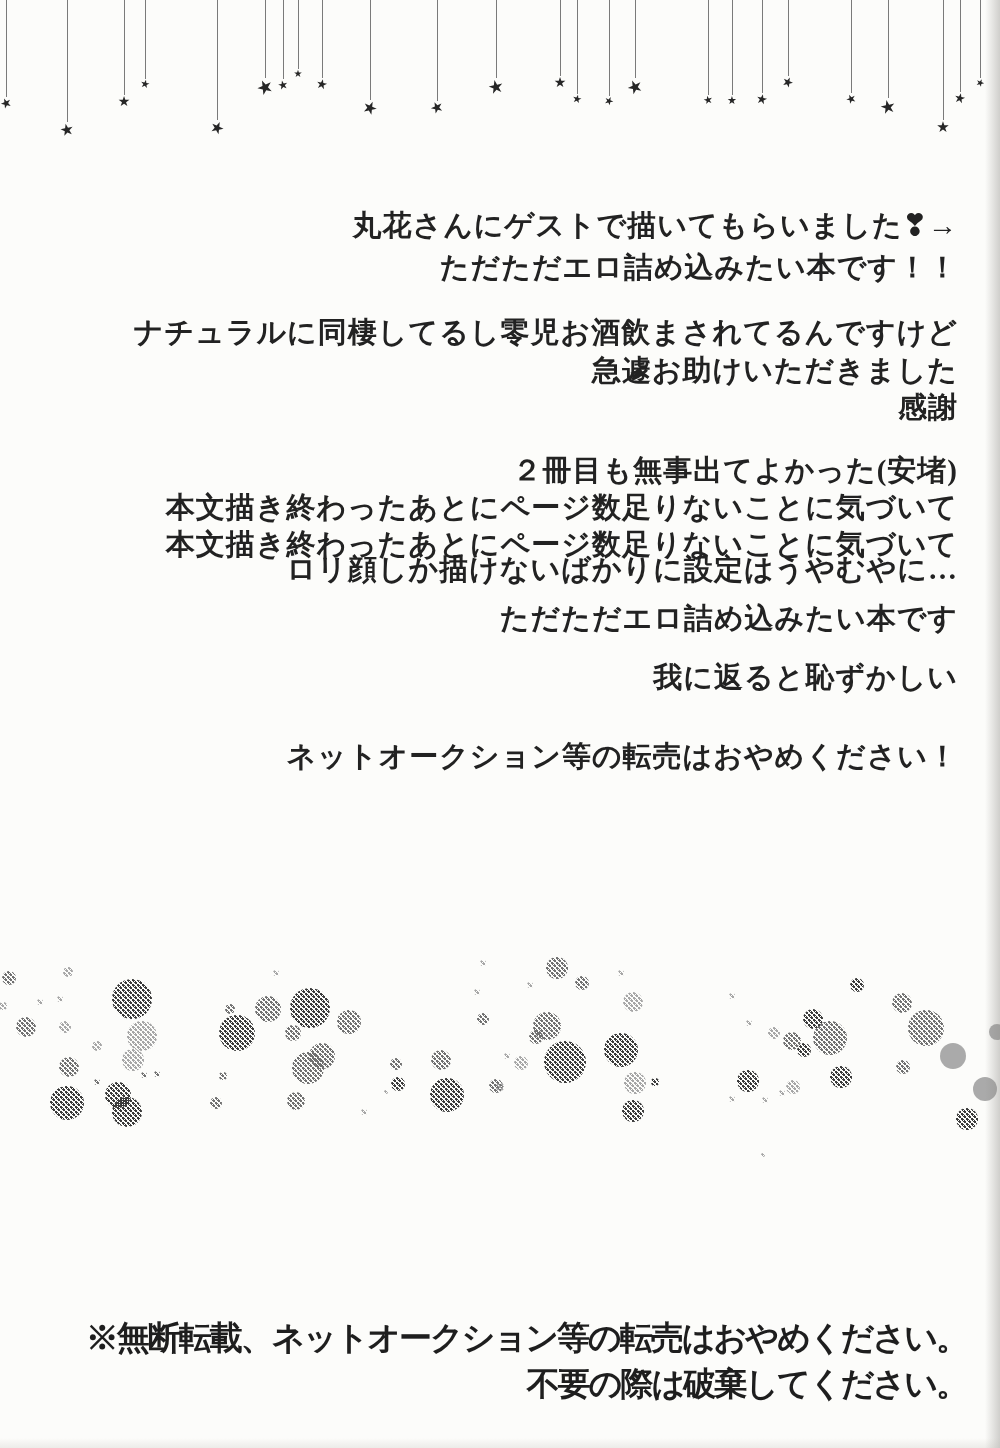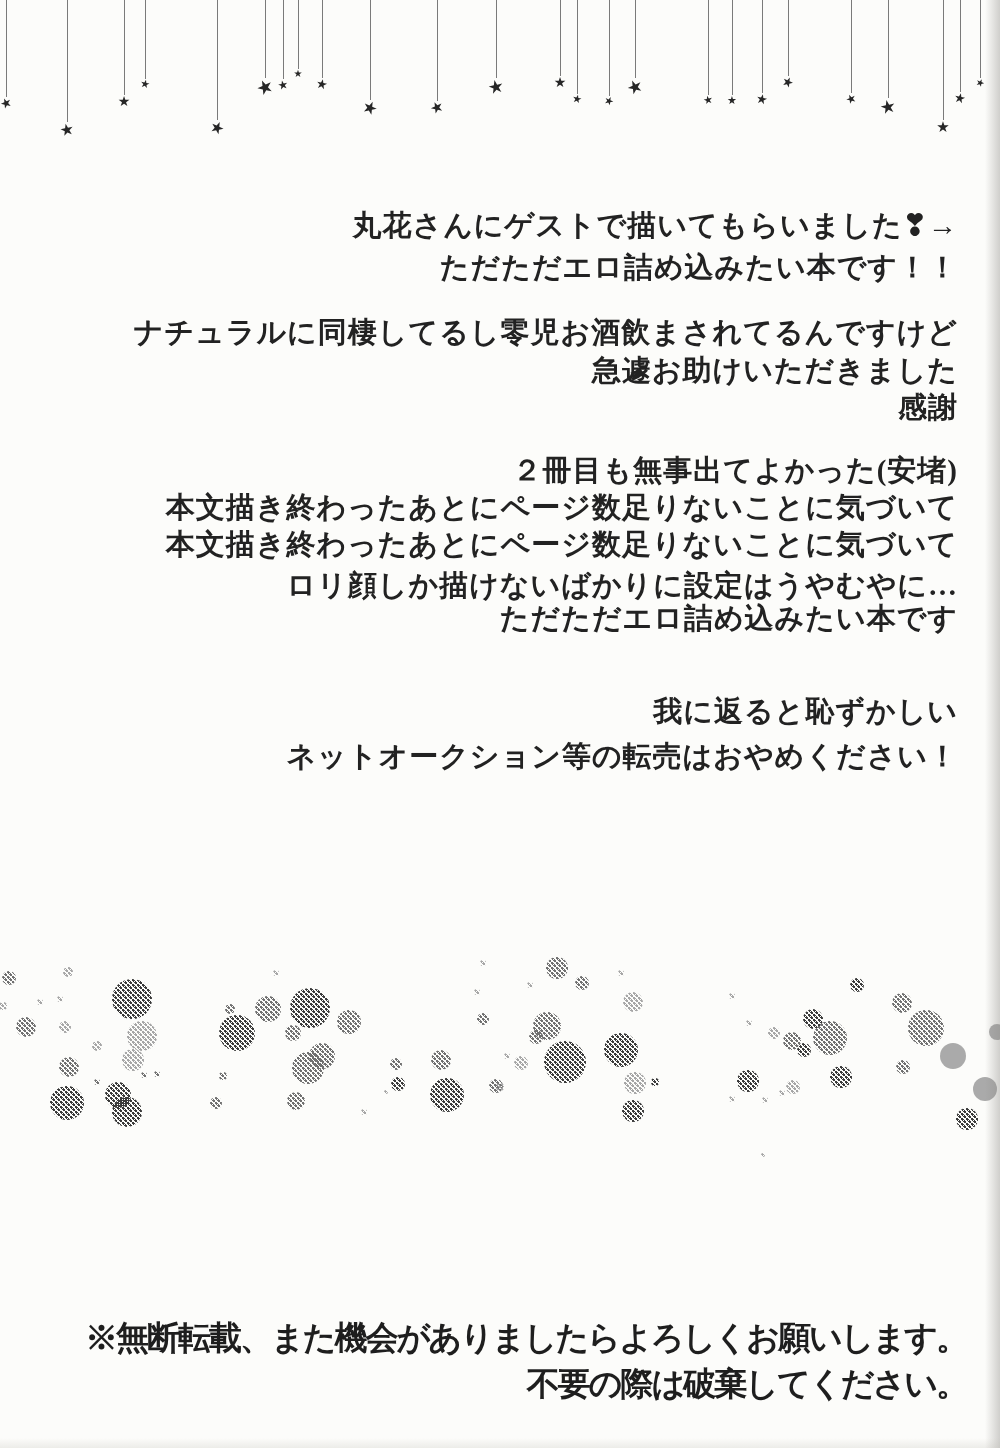--- a/index.html
+++ b/index.html
@@ -34,23 +34,23 @@
     letter-spacing:1px;
   }
   .aw0{top:206px}
   .aw1{top:248px}
   .aw2{top:313px}
   .aw3{top:351px}
   .aw4{top:388px}
   .aw5{top:451px}
   .aw6{top:488px}
   .aw7{top:525px}
-  .aw8{top:566px}
+  .aw8{top:550px}
   .aw9{top:599px}
-  .aw10{top:692px}
+  .aw10{top:658px}
   .aw11{top:737px}
   
   .dots-layer{position:absolute;left:0;top:940px;width:100%;height:240px;}
   .dot{
     position:absolute;
     border-radius:50%;
     background-image:
       radial-gradient(circle 1.4px at 1.2px 1.2px, currentColor 99%, transparent 100%),
       radial-gradient(circle 1.4px at 3.7px 3.7px, currentColor 99%, transparent 100%);
     background-size:5px 5px;
@@ -230,19 +230,19 @@
       <div class="dot" style="left: 908px; top: 70px; width: 36px; height: 36px; color: rgb(112, 112, 112);"></div>
       <div class="dot" style="left: 896px; top: 120px; width: 14px; height: 14px; color: rgb(112, 112, 112);"></div>
       <div class="dot gray" style="left: 940px; top: 103px; width: 26px; height: 26px; color: rgb(143, 143, 143); background-color: rgb(143, 143, 143);"></div>
       <div class="dot gray" style="left: 989px; top: 84px; width: 16px; height: 16px; color: rgb(143, 143, 143); background-color: rgb(143, 143, 143);"></div>
       <div class="dot gray" style="left: 973px; top: 137px; width: 24px; height: 24px; color: rgb(143, 143, 143); background-color: rgb(143, 143, 143);"></div>
       <div class="dot" style="left: 956px; top: 168px; width: 22px; height: 22px; color: rgb(58, 58, 58);"></div>
       <div class="dot" style="left: 761px; top: 213px; width: 4px; height: 4px; color: rgb(166, 166, 166);"></div>
     </div>
 
   <div>
-    <div class="nt nt0">※無断転載、また機会がありましたらよろしくお願いします。</div>
+    <div class="nt nt0">※無断転載、ネットオークション等の転売はおやめください。</div>
     <div class="nt nt1">不要の際は破棄してください。</div>
   </div>
 
   <div class="scan-edge"></div>
   <div class="scan-bottom"></div>
 </div>
 
 </body></html>

